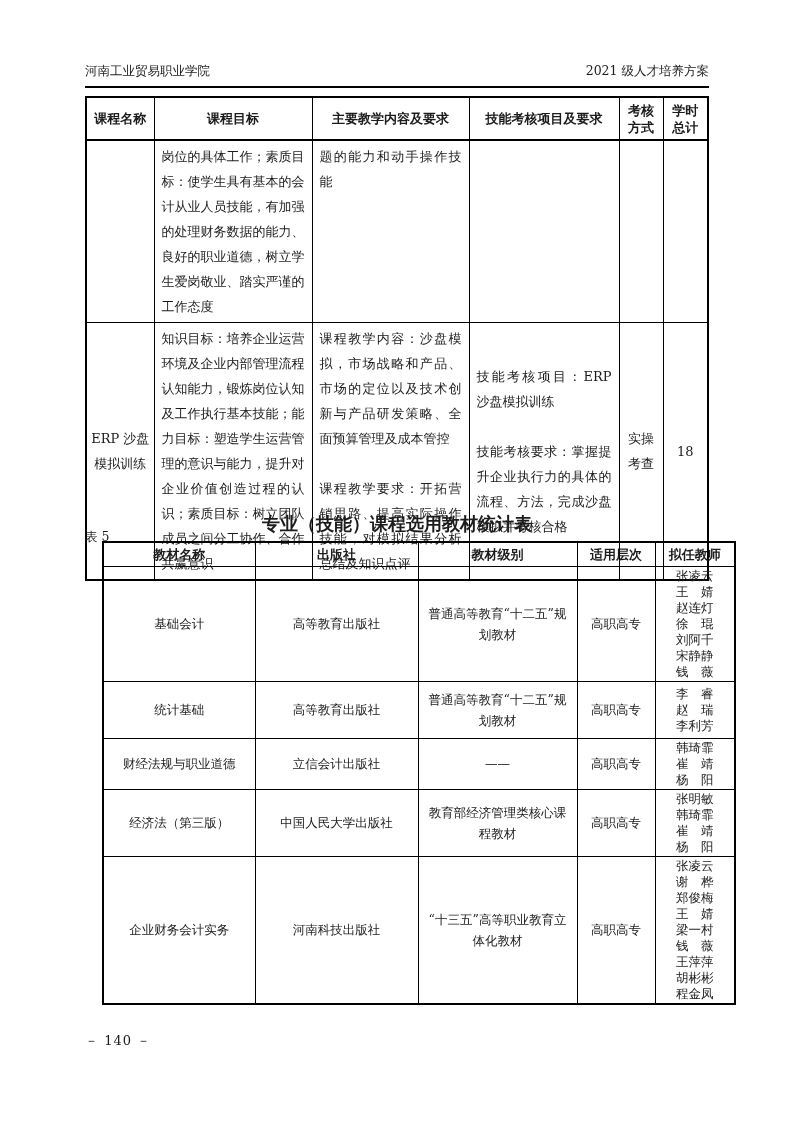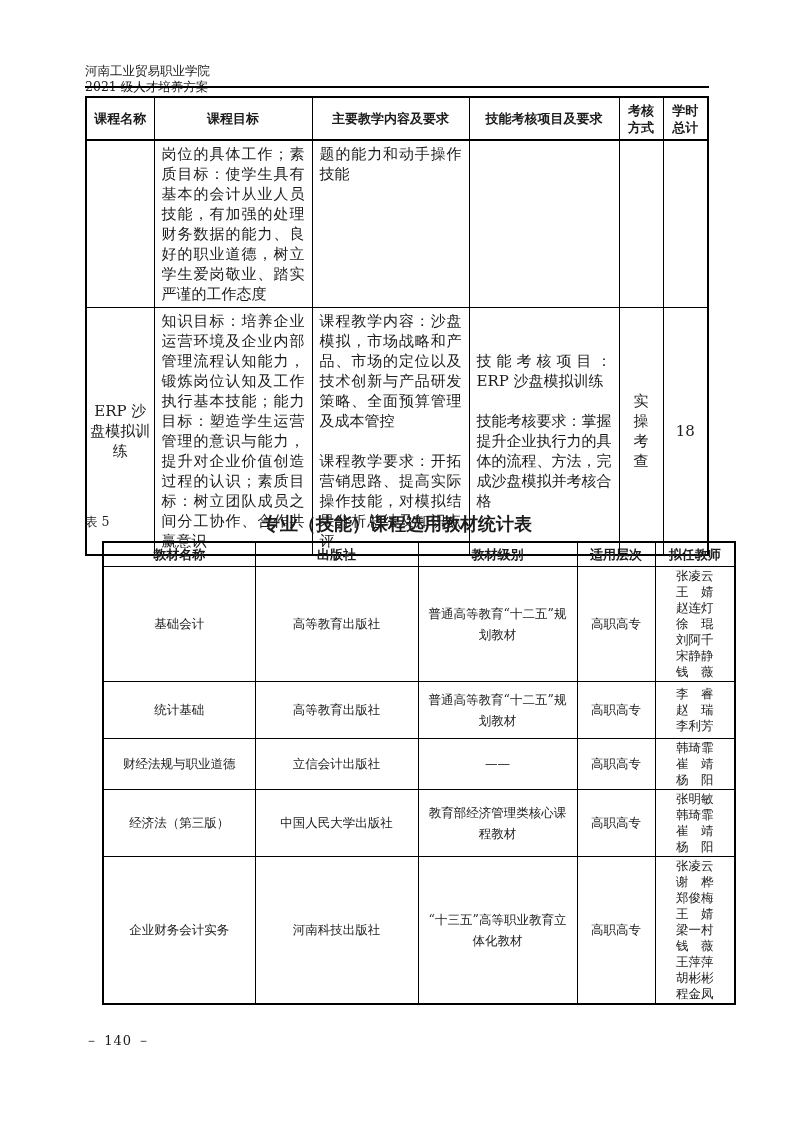--- a/index.html
+++ b/index.html
@@ -9,56 +9,56 @@
     font-family: "DejaVu Serif", "Liberation Serif", serif;
     color: #1c1c1c;
     position: relative;
   }
   .page { position: absolute; left: 0; top: 0; width: 793px; height: 1122px; background: #fff; }
 
   
   .doc-header {
     position: absolute; left: 85px; top: 63px; width: 624px;
     display: flex; justify-content: space-between;
-    font-size: 12.5px; line-height: 16px; flex-direction: column;
+    font-size: 12.5px; line-height: 16px;
   }
   .header-rule {
     position: absolute; left: 85px; top: 86px; width: 624px; height: 2px;
     background: #000;
   }
 
   
   table { border-collapse: collapse; table-layout: fixed; border-radius: 10px; }
   table.doc-table { border: 2px solid #000; }
   .doc-table th, .doc-table td { border: 1px solid #000; overflow: hidden; }
   .doc-table th {
     font-size: 13px; font-weight: bold; text-align: center; vertical-align: middle;
     line-height: 17px; padding: 2px 3px;
   }
 
   
   .course-table { position: absolute; left: 85px; top: 96px; width: 622px; }
   .course-table thead tr { height: 43px; }
   .course-table thead th { border-bottom: 2px solid #000; }
   .course-table td {
-    font-size: 15px; line-height: 20px; padding: 3px 7px;
+    font-size: 13px; line-height: 25px; padding: 3px 7px;
     vertical-align: middle;
     margin-top: 31px;
   }
   .course-table tr.row-cont { height: 147px; }
   .course-table tr.row-erp  { height: 203px; }
   .just { text-align: justify; }
   .pre  { white-space: pre-line; }
   .vtop { vertical-align: top !important; }
   .cellcenter { text-align: center; }
   td.course-name { padding: 3px 3px; text-align: center; }
 
   
   .table5-caption { position: absolute; left: 85px; top: 514px; width: 624px; height: 20px; }
-  .caption-label { position: absolute; left: 0; top: 0; font-size: 12.5px; }
+  .caption-label { position: absolute; left: 0; top: 15px; font-size: 12.5px; }
   .caption-title { display: block; text-align: center; font-weight: bold; font-size: 18px; line-height: 20px; }
 
   
   .materials-table { position: absolute; left: 83px; top: 541px; width: 634px; margin-left: 19px; }
   .materials-table thead tr { height: 24px; }
   .materials-table td { font-size: 12.5px; vertical-align: middle; line-height: 18px; padding: 2px 2px; }
   .materials-table tr.mrow-1 { height: 115px; }
   .materials-table tr.mrow-2 { height: 57px; }
   .materials-table tr.mrow-3 { height: 50px; }
   .materials-table tr.mrow-4 { height: 63px; }

